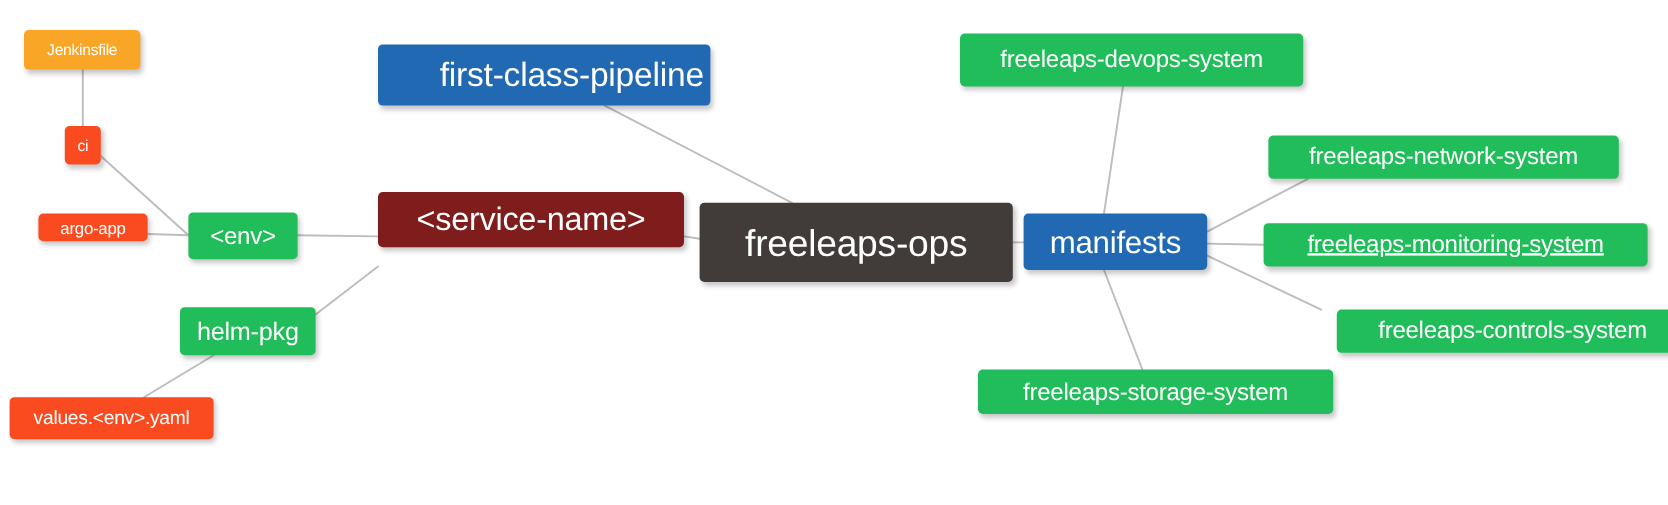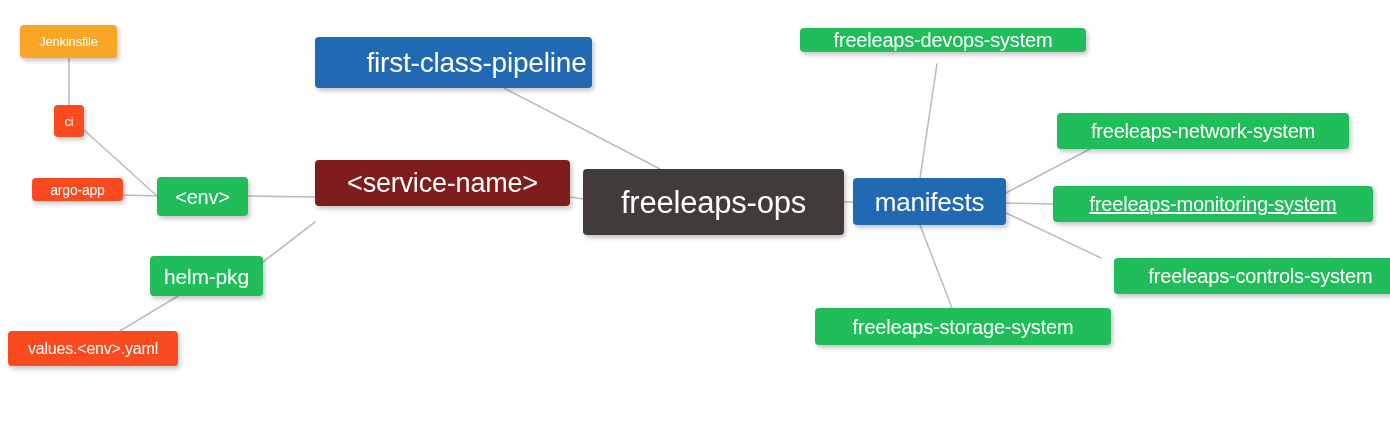--- a/index.html
+++ b/index.html
@@ -91,21 +91,21 @@
       </div>
       <div class="node" style="left: 315px; top: 160px; width: 255px; height: 46px; background: #7f1d1d; color: rgb(255, 255, 255); font-size: 27px;">
         <span class="node-label">&lt;service-name&gt;</span>
       </div>
       <div class="node" style="left: 583px; top: 169px; width: 261px; height: 66px; background: rgb(65, 59, 57); color: rgb(255, 255, 255); font-size: 31px;">
         <span class="node-label">freeleaps-ops</span>
       </div>
       <div class="node" style="left: 853px; top: 178px; width: 153px; height: 47px; background: rgb(33, 105, 179); color: rgb(255, 255, 255); font-size: 26px;">
         <span class="node-label">manifests</span>
       </div>
-      <div class="node" style="left: 800px; top: 28px; width: 286px; height: 24px; background: rgb(34, 189, 91); color: rgb(255, 255, 255); font-size: 20px; align-items: center;">
+      <div class="node" style="left: 800px; top: 28px; width: 286px; height: 44px; background: rgb(34, 189, 91); color: rgb(255, 255, 255); font-size: 20px; align-items: center;">
         <span class="node-label">freeleaps-devops-system</span>
       </div>
       <div class="node" style="left: 1057px; top: 113px; width: 292px; height: 36px; background: rgb(34, 189, 91); color: rgb(255, 255, 255); font-size: 20px;">
         <span class="node-label">freeleaps-network-system</span>
       </div>
       <div class="node" style="left: 1053px; top: 186px; width: 320px; height: 36px; background: rgb(34, 189, 91); color: rgb(255, 255, 255); font-size: 20px; text-decoration: underline;">
         <span class="node-label">freeleaps-monitoring-system</span>
       </div>
       <div class="node" style="left: 1114px; top: 258px; width: 293px; height: 36px; background: rgb(34, 189, 91); color: rgb(255, 255, 255); font-size: 20px;">
         <span class="node-label">freeleaps-controls-system</span>

